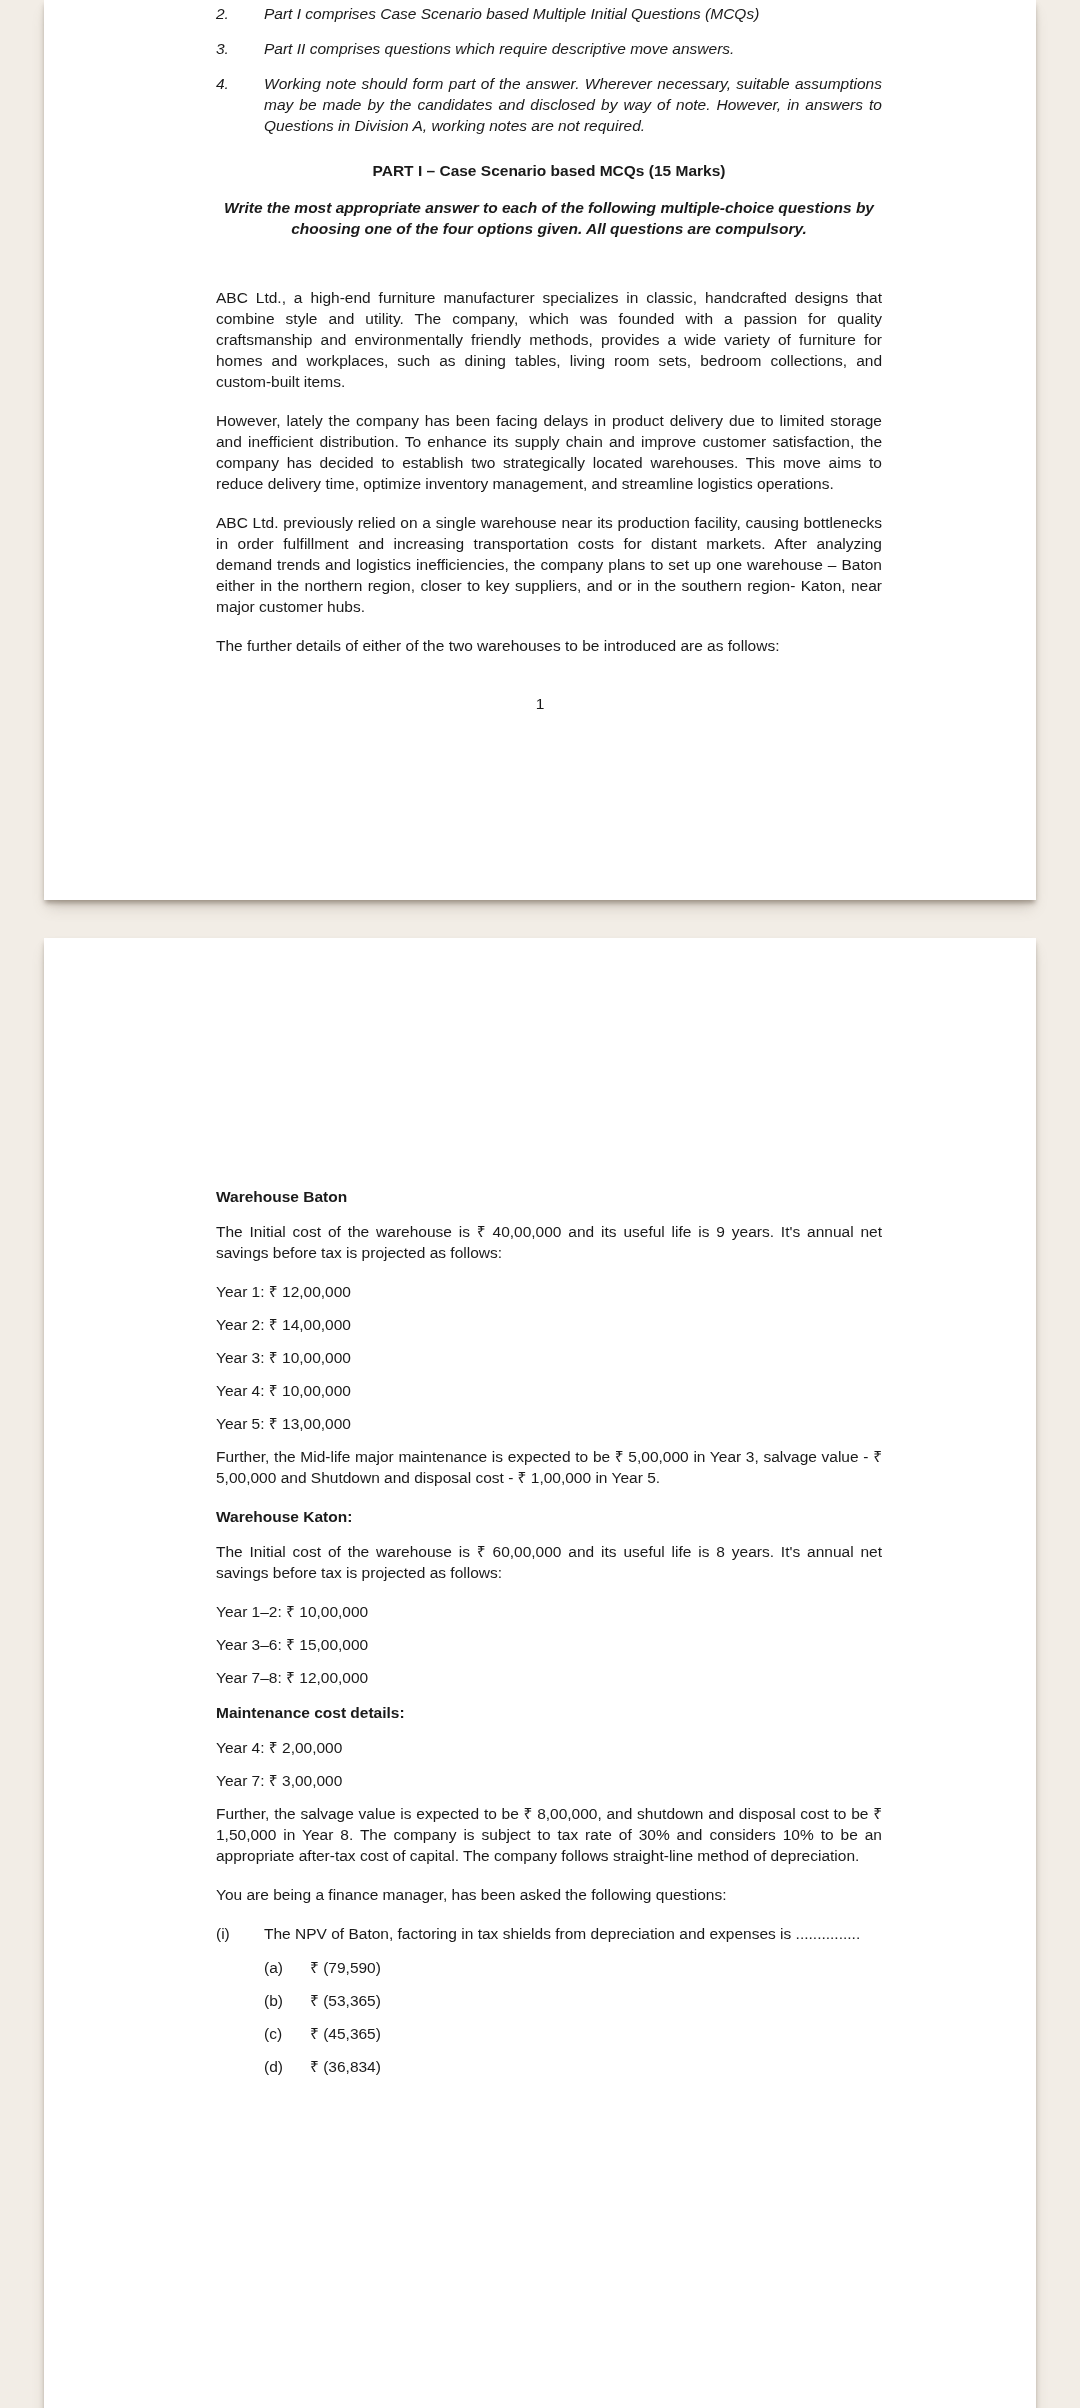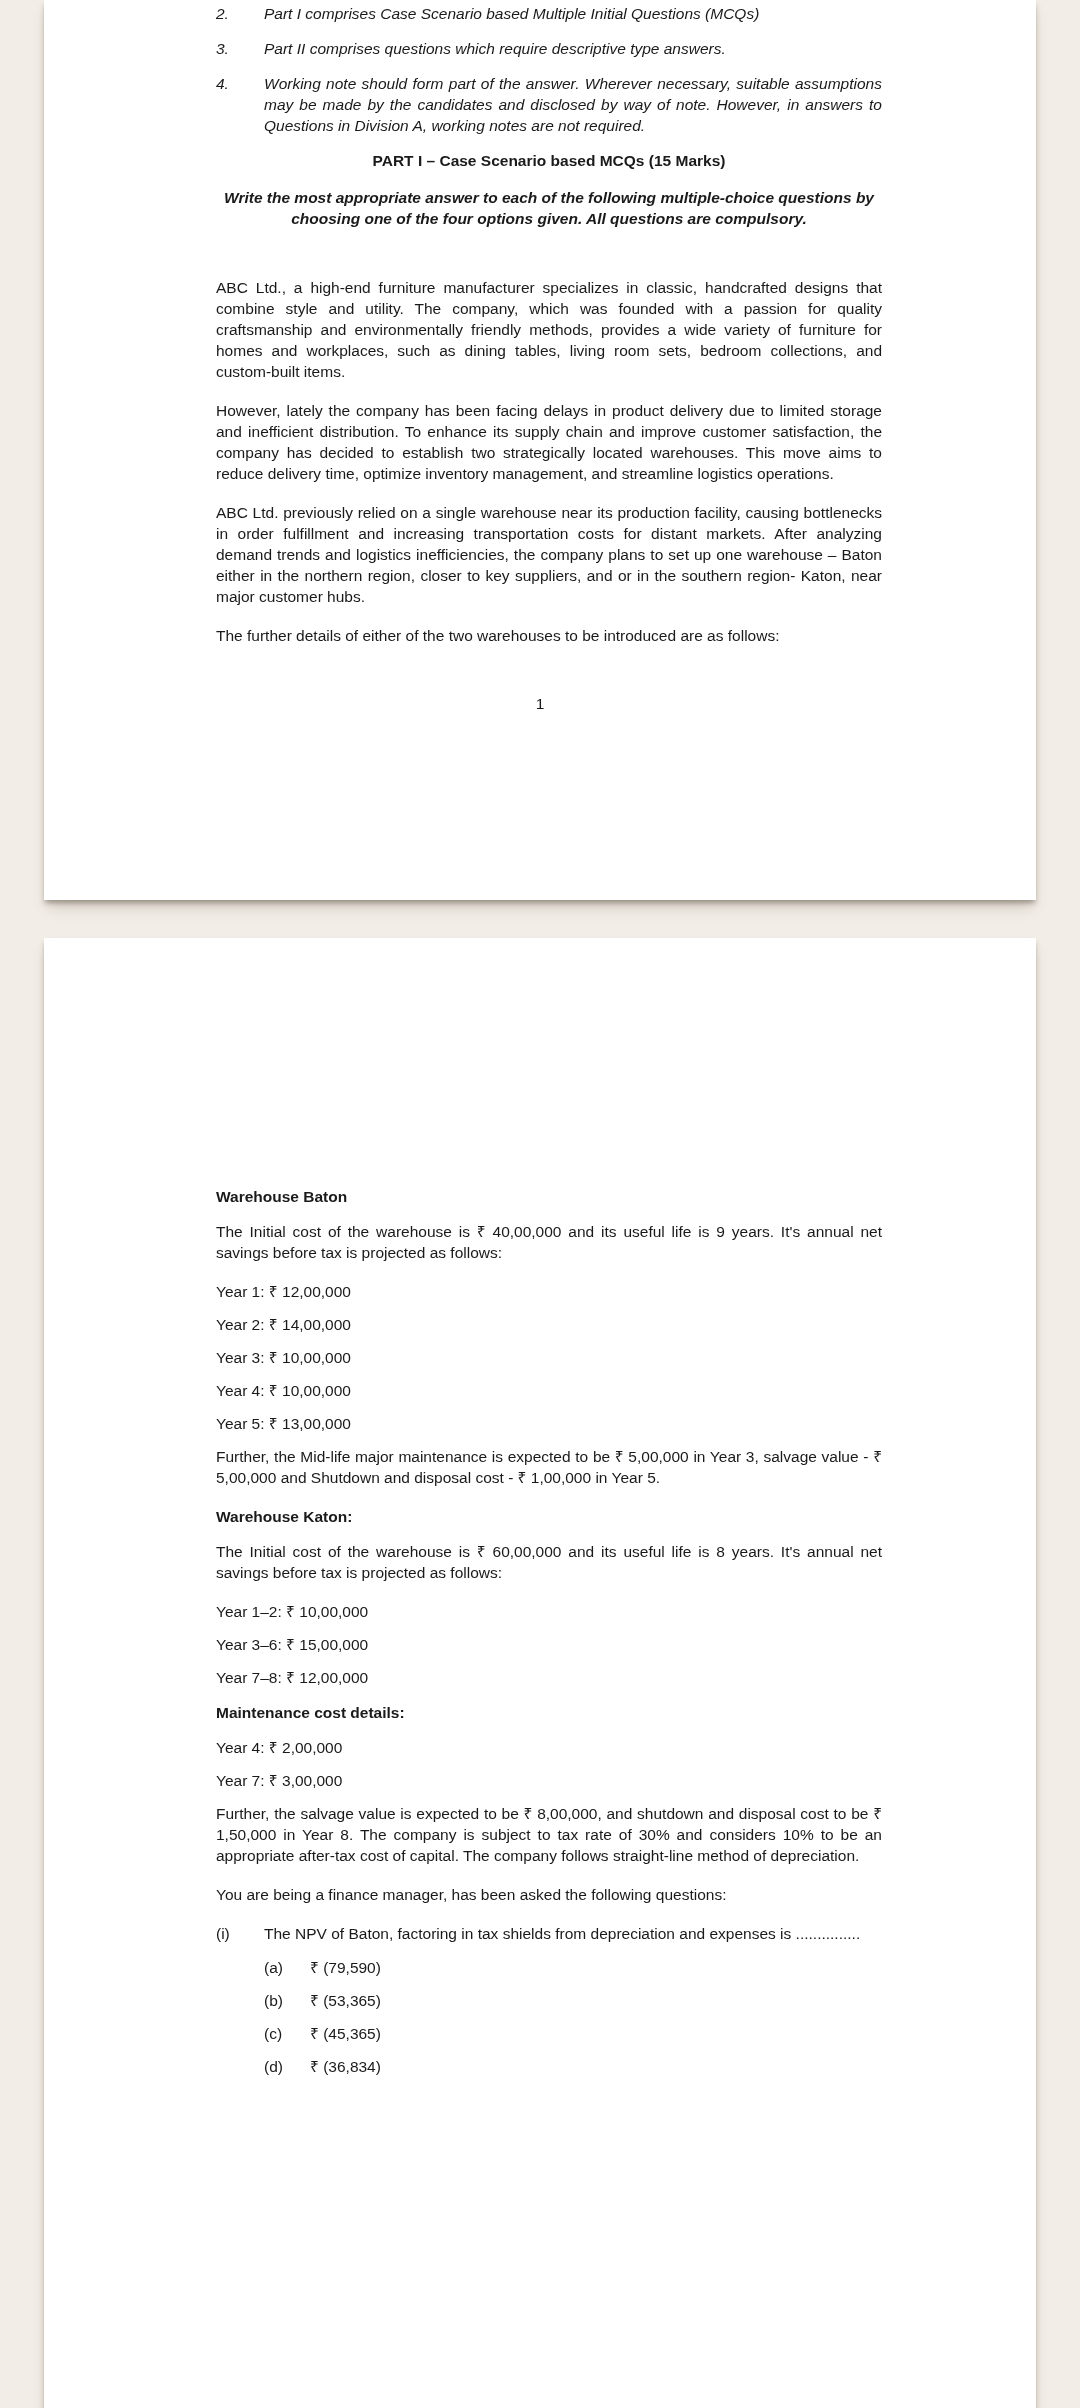--- a/index.html
+++ b/index.html
@@ -43,21 +43,21 @@
     display: flex;
     font-style: italic;
     margin: 0 0 14px 0;
   }
   .list-row .num { width: 48px; flex: none; }
   .list-row .li-text { flex: 1; text-align: justify; }
 
   .part-heading {
     font-weight: bold;
     text-align: center;
-    margin: 14px 0 14px 0;
+    margin: 24px 0 14px 0;
   }
   .instruction {
     font-weight: bold;
     font-style: italic;
     text-align: center;
     margin: 16px 0 48px 0;
   }
   .para {
     text-align: justify;
     margin: 0 0 18px 0;
@@ -92,21 +92,21 @@
 
   <div class="page page1">
     <div class="content content1">
 
       <div class="list-row">
         <span class="num">2.</span>
         <span class="li-text">Part I comprises Case Scenario based Multiple Initial Questions (MCQs)</span>
       </div>
       <div class="list-row">
         <span class="num">3.</span>
-        <span class="li-text">Part II comprises questions which require descriptive type answers.</span>
+        <span class="li-text">Part II comprises questions which require descriptive move answers.</span>
       </div>
       <div class="list-row">
         <span class="num">4.</span>
         <span class="li-text">Working note should form part of the answer. Wherever necessary, suitable assumptions may be made by the candidates and disclosed by way of note. However, in answers to Questions in Division A, working notes are not required.</span>
       </div>
 
       <div class="part-heading">PART I – Case Scenario based MCQs (15 Marks)</div>
       <div class="instruction">Write the most appropriate answer to each of the following multiple-choice questions by choosing one of the four options given. All questions are compulsory.</div>
 
       <p class="para">ABC Ltd., a high-end furniture manufacturer specializes in classic, handcrafted designs that combine style and utility. The company, which was founded with a passion for quality craftsmanship and environmentally friendly methods, provides a wide variety of furniture for homes and workplaces, such as dining tables, living room sets, bedroom collections, and custom-built items.</p>

